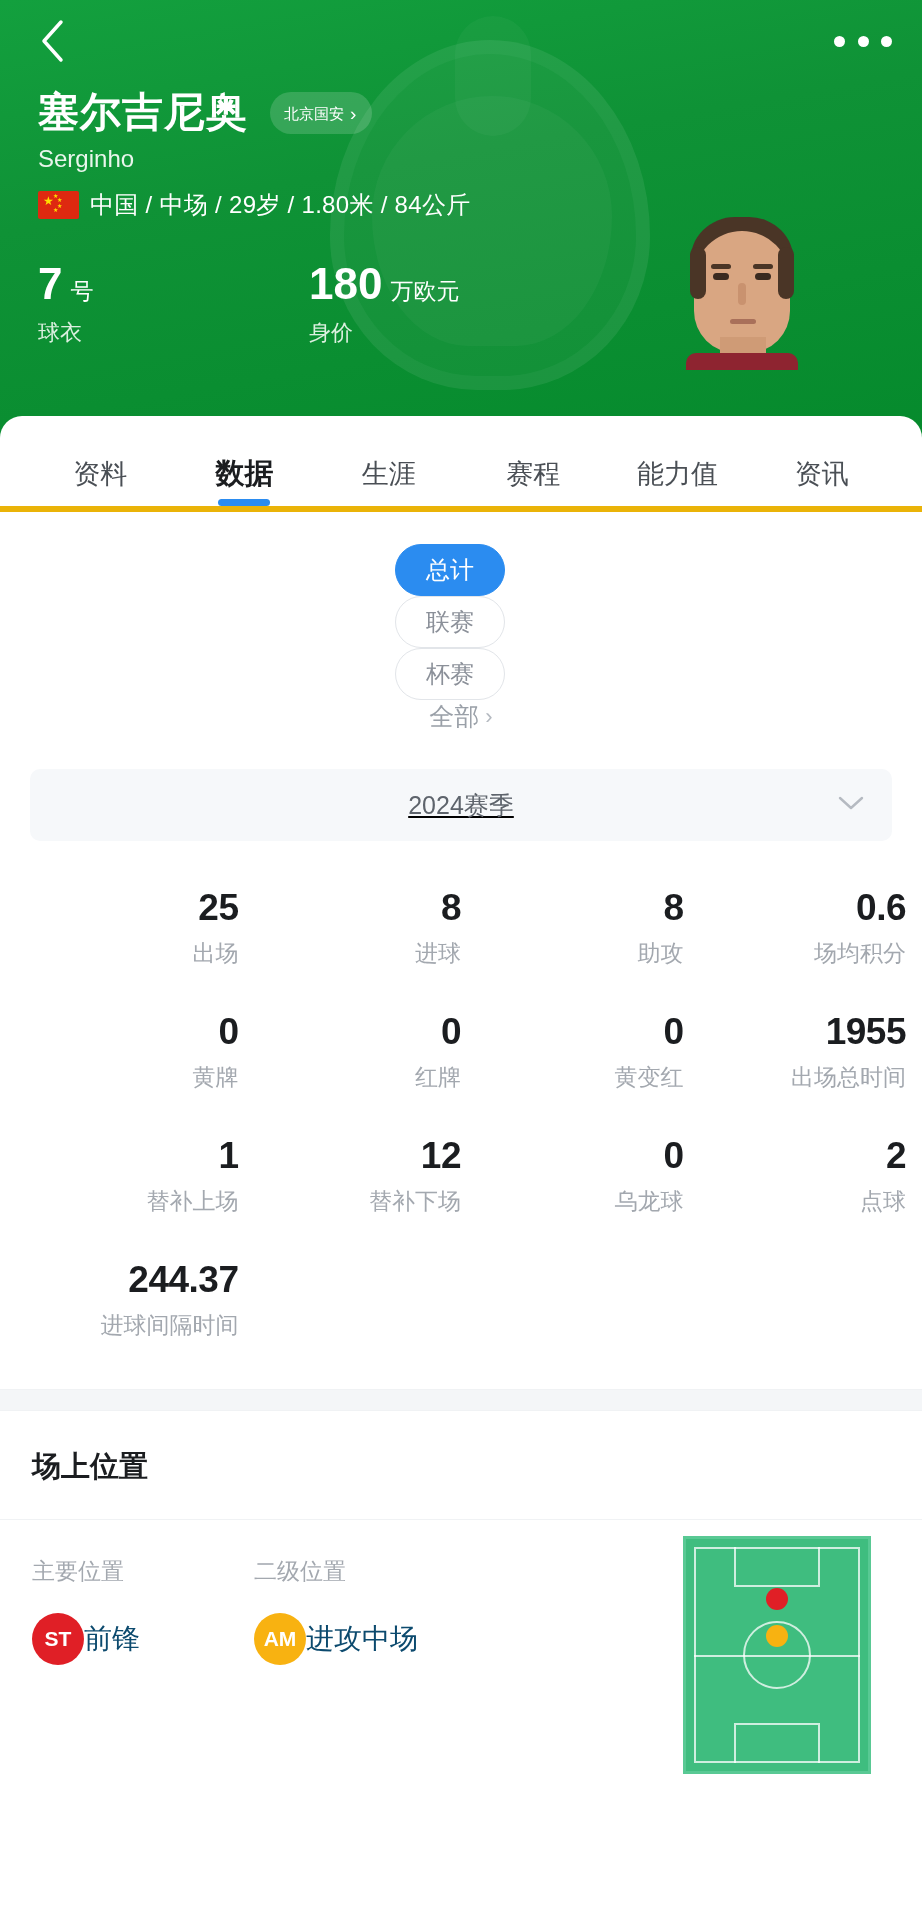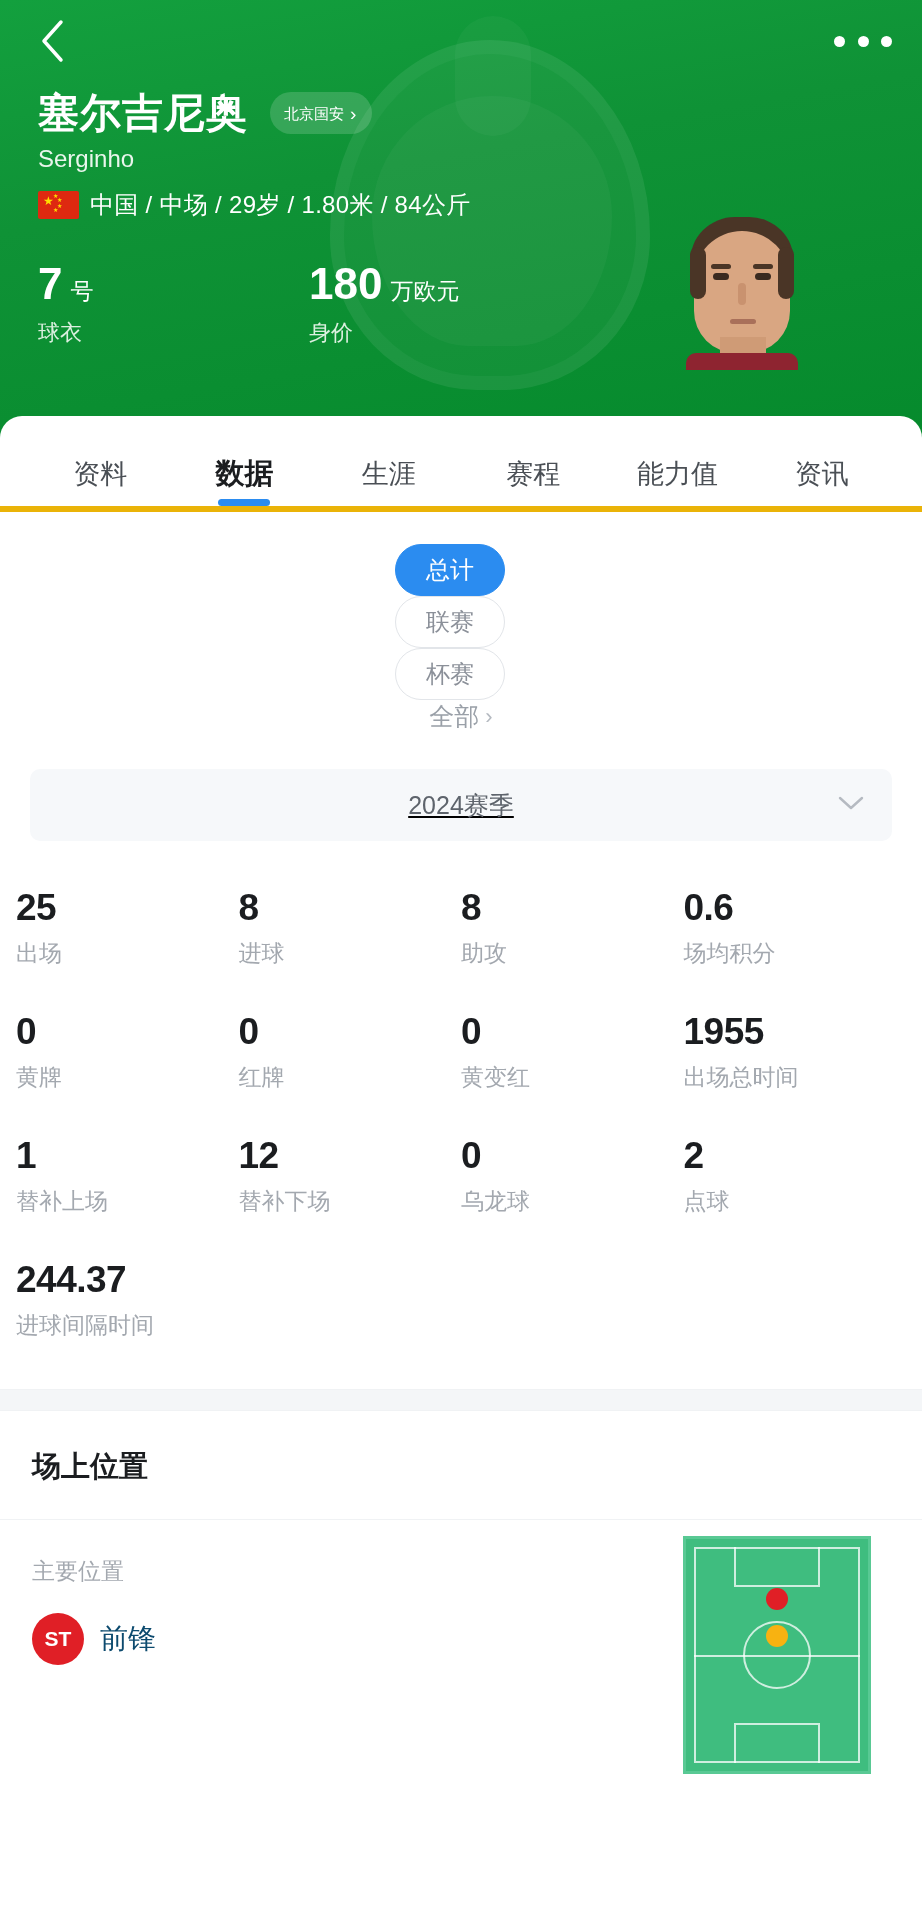--- a/index.html
+++ b/index.html
@@ -61,21 +61,21 @@
     width: 58px; height: 40px;
     display: flex; align-items: center; justify-content: space-between;
     cursor: pointer;
   }
   .more-btn i {
     width: 11px; height: 11px; border-radius: 50%;
     background: #ffffff; display: block;
   }
 
   .player-block { position: absolute; left: 38px; top: 92px; z-index: 5; }
-  .name-row { display: flex; align-items: center; }
+  .name-row { display: flex; }
   .player-name-cn {
     font-size: 41px;
     font-weight: 700;
     color: #ffffff;
     letter-spacing: 1px;
     line-height: 1;
   }
   .team-chip {
     margin-left: 22px;
     height: 42px;
@@ -299,21 +299,21 @@
     transform: translateY(-50%);
   }
 
   
   .stats-grid {
     display: grid;
     grid-template-columns: repeat(4, 1fr);
     padding: 48px 16px 0 16px;
     row-gap: 48px;
   }
-  .stat-cell { text-align: left; }
+  .stat-cell { text-align: right; }
   .stat-value {
     font-size: 37px;
     font-weight: 700;
     color: #1b1d20;
     line-height: 1;
     letter-spacing: -0.5px;
   }
   .stat-label {
     margin-top: 16px;
     font-size: 23px;
@@ -347,21 +347,21 @@
   .pos-col { width: 222px; }
   .pos-col-label {
     font-size: 23px;
     color: #a3a8af;
     line-height: 1;
   }
   .pos-col-row {
     margin-top: 30px;
     display: flex;
     align-items: center;
-    gap: 16px;
+    gap: 0;
   }
   .pos-badge {
     width: 52px; height: 52px;
     border-radius: 50%;
     display: flex; align-items: center; justify-content: center;
     font-size: 21px;
     font-weight: 700;
     color: #ffffff;
     flex: none;
   }
@@ -604,20 +604,27 @@
     <div class="pos-title">场上位置</div>
     <div class="pos-body">
       <div class="pos-cols">
         <div class="pos-col">
           <div class="pos-col-label">主要位置</div>
           <div class="pos-col-row">
             <div class="pos-badge" style="background:#e01f26">ST</div>
             <div class="pos-name">前锋</div>
           </div>
         </div>
+        <div class="pos-col">
+          <div class="pos-col-label">二级位置</div>
+          <div class="pos-col-row">
+            <div class="pos-badge" style="background:#f8b211">AM</div>
+            <div class="pos-name">进攻中场</div>
+          </div>
+        </div>
       </div>
 
       <div class="pitch">
         <div class="outline"></div>
         <div class="box-top"></div>
         <div class="box-bottom"></div>
         <div class="halfline"></div>
         <div class="center-circle"></div>
         <div class="dot" style="background:#e01f26; left:50%; top:26%;"></div>
         <div class="dot" style="background:#f8b211; left:50%; top:42%;"></div>

